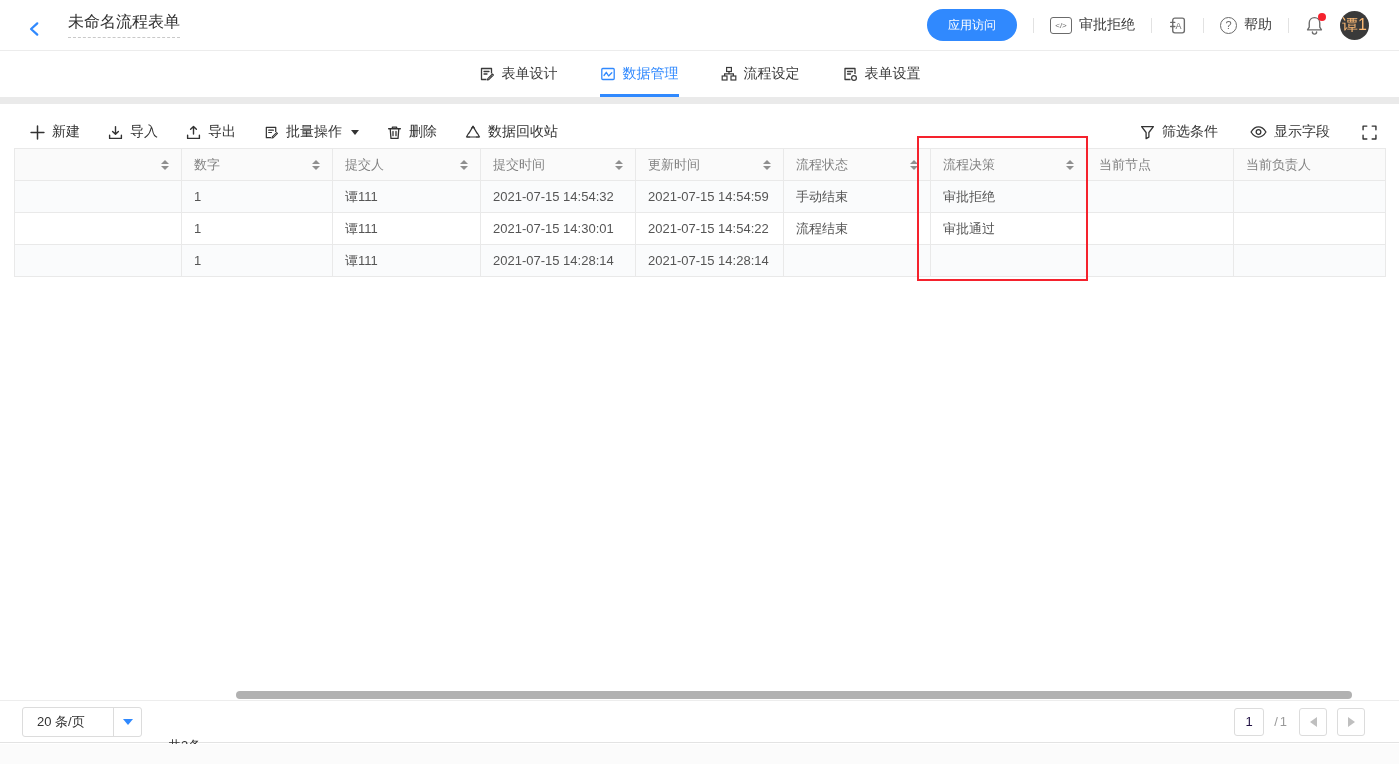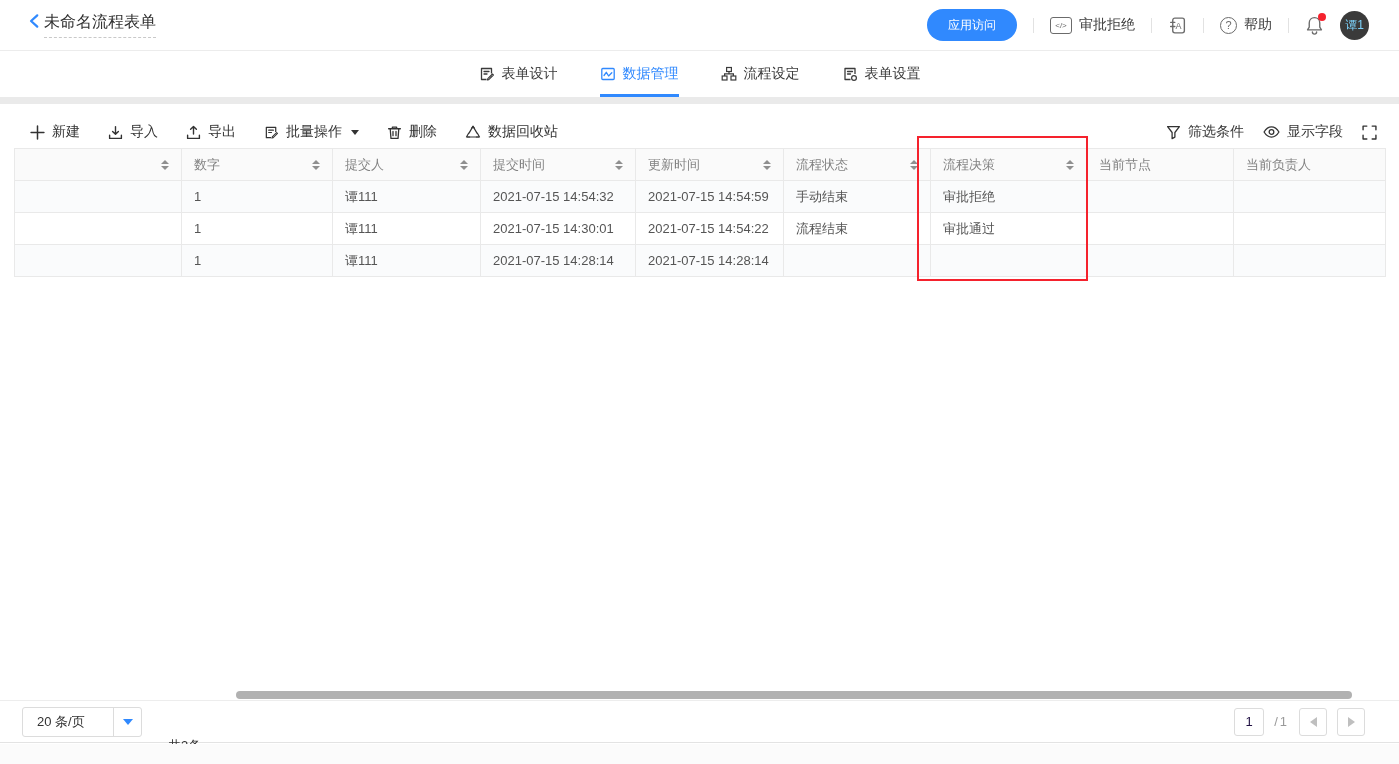--- a/index.html
+++ b/index.html
@@ -3,41 +3,41 @@
 <meta charset="utf-8">
 <style>
   * { margin:0; padding:0; box-sizing:border-box; }
   html,body { width:1399px; height:764px; background:#fff;
     font-family:"Liberation Sans","DejaVu Sans",sans-serif; color:#333; }
   .page { position:relative; width:1399px; height:764px; overflow:hidden; background:#fff; }
 
   
   .topbar { height:51px; display:flex; align-items:center; justify-content:space-between;
     padding:0 30px 0 26px; border-bottom:1px solid #ececec; background:#fff; }
-  .topbar-left { display:flex; align-items:flex-start; gap:0; }
+  .topbar-left { display:flex; align-items:flex-end; gap:24px; }
   .back-btn { display:flex; align-items:center; cursor:pointer; }
   .page-title { font-size:16px; color:#2f2f2f; padding-bottom:4px;
     border-bottom:1px dashed #c9c9c9; }
   .topbar-right { display:flex; align-items:center; gap:16px; }
   .pill-btn { background:#3089fe; color:#fff; border:none; border-radius:16px;
     height:32px; padding:0 21px; font-size:12px; cursor:pointer;
     font-family:inherit; }
   .v-div { width:1px; height:15px; background:#e2e2e2; }
   .action { display:flex; align-items:center; gap:7px; font-size:14px; color:#3b3b3b; cursor:pointer; }
   .icon-box { display:inline-flex; align-items:center; justify-content:center; }
   .code-chip { width:22px; height:17px; border:1px solid #6b6b6b; border-radius:3px;
     font-size:8px; color:#6b6b6b; display:inline-flex; align-items:center; justify-content:center;
     letter-spacing:0; }
   .help-circle { width:17px; height:17px; border:1px solid #6b6b6b; border-radius:50%;
     font-size:11px; color:#6b6b6b; display:inline-flex; align-items:center; justify-content:center; }
   .bell-wrap { position:relative; display:inline-flex; cursor:pointer; }
   .bell-dot { position:absolute; top:-2px; right:-2px; width:8px; height:8px;
     background:#f5222d; border-radius:50%; }
-  .avatar { width:29px; height:29px; border-radius:50%; background:#3a3a3a; color:#7dd3fc;
-    font-size:12px; display:inline-flex; align-items:center; justify-content:center; cursor:pointer; }
+  .avatar { width:29px; height:29px; border-radius:50%; background:#3a3a3a; color:#fdba74;
+    font-size:16px; display:inline-flex; align-items:center; justify-content:center; cursor:pointer; }
 
   
   .tabbar { height:46px; display:flex; justify-content:center; gap:42px; background:#fff; }
   .tab { display:flex; align-items:center; gap:7px; font-size:14px; color:#3b3b3b;
     cursor:pointer; border-bottom:3px solid transparent; padding-top:3px; }
   .tab svg { stroke:#4a4a4a; }
   .tab.active { color:#3089fe; border-bottom-color:#3089fe; }
   .tab.active svg { stroke:#3089fe; }
   .band { height:7px; background:#eaeaea; }
 
@@ -220,21 +220,21 @@
         <span>删除</span>
       </span>
       <span class="tool">
         <svg width="16" height="15" viewBox="0 0 16 14" fill="none">
           <path d="M6.5 2.8L8 .8l1.5 2M3.6 7.8l-2.1 3.7h3.1M12.4 7.8l2.1 3.7h-3.1" stroke-width="1.2" stroke-linecap="round" stroke-linejoin="round" stroke="currentColor"></path>
           <path d="M8 .9L12 7.6M8 .9L4 7.6M2.6 11.5h10.8" stroke-width="1.2" stroke-linecap="round" stroke="currentColor"></path>
         </svg>
         <span>数据回收站</span>
       </span>
     </div>
-    <div class="tool-group" style="gap:19px;">
+    <div class="tool-group" style="gap:32px;">
       <span class="tool">
         <svg width="15" height="15" viewBox="0 0 14 14" fill="none">
           <path d="M1.5 1.5h11L8.3 7v4.3l-2.6 1.4V7z" stroke-width="1.2" stroke-linejoin="round" stroke="currentColor"></path>
         </svg>
         <span>筛选条件</span>
       </span>
       <span class="tool">
         <svg width="17" height="14" viewBox="0 0 16 12" fill="none">
           <path d="M1 6c2-3.3 4.3-4.8 7-4.8S13 2.7 15 6c-2 3.3-4.3 4.8-7 4.8S3 9.3 1 6z" stroke-width="1.2" stroke="currentColor"></path>
           <circle cx="8" cy="6" r="2.2" stroke-width="1.2" stroke="currentColor"></circle>

